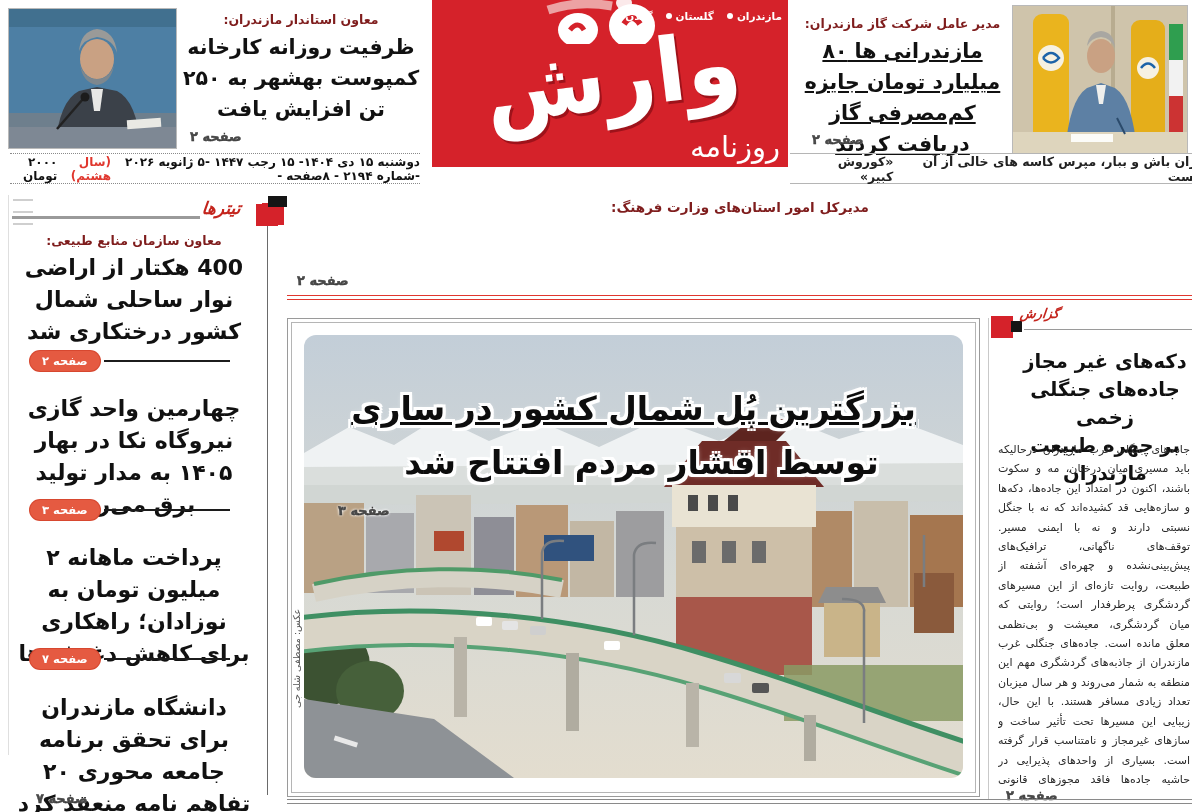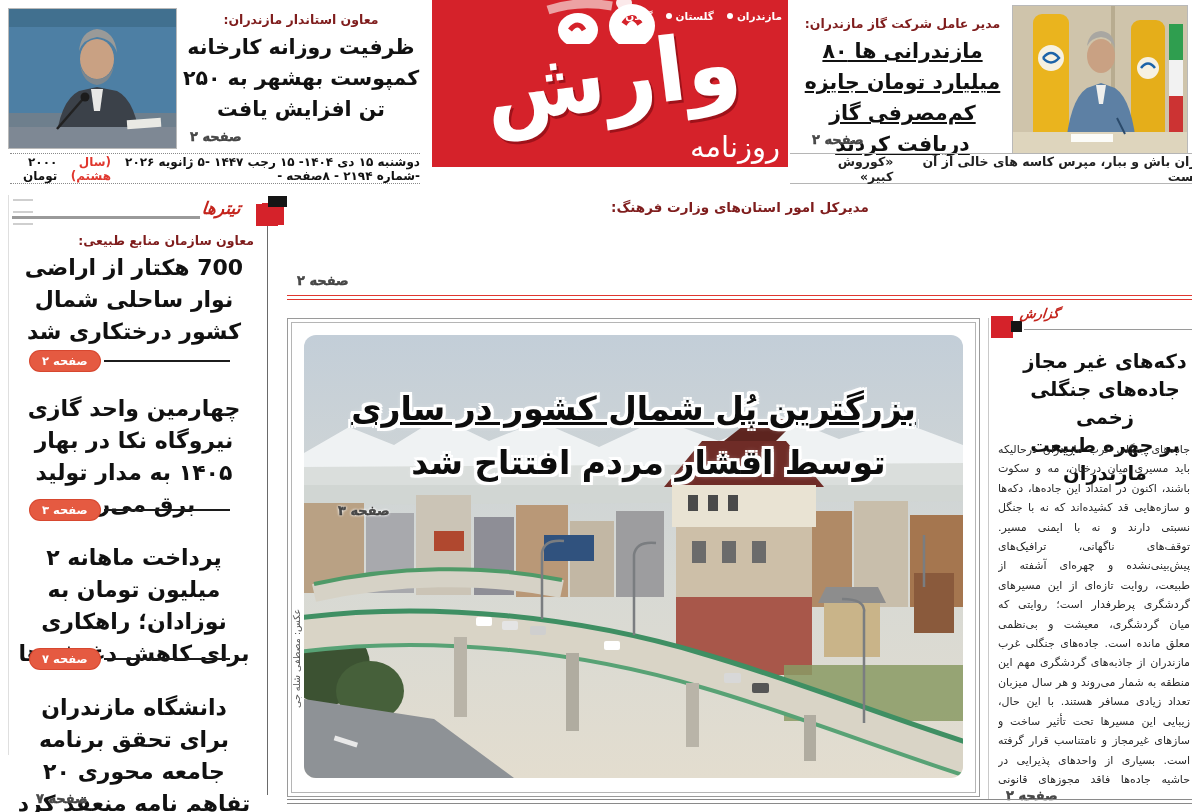--- a/index.html
+++ b/index.html
@@ -140,22 +140,22 @@
   <div class="dash" style="left:13px;top:199px;"></div>
   <div class="dash" style="left:13px;top:211px;"></div>
   <div class="dash" style="left:13px;top:223px;"></div>
   <div class="vline" style="left:267px;top:212px;height:583px;background:#6a6a6a;"></div>
 
   <div class="hline" style="left:12px;top:216px;width:188px;height:3px;background:#9a9a9a;"></div>
   <div class="abs callig" style="left:202px;top:198px;font-size:17px;">تیترها</div>
   <div class="orn-red" style="left:256px;top:204px;"></div>
   <div class="orn-black" style="left:268px;top:196px;"></div>
 
-  <div class="abs kicker center" style="left:14px;top:233px;width:240px;text-align:right;">معاون سازمان منابع طبیعی:</div>
-  <div class="abs headline center" style="left:14px;top:252px;width:240px;font-size:22px;line-height:32px;">700 هکتار از اراضی نوار ساحلی شمال کشور درختکاری شد</div>
+  <div class="abs kicker center" style="left:14px;top:233px;width:240px;">معاون سازمان منابع طبیعی:</div>
+  <div class="abs headline center" style="left:14px;top:252px;width:240px;font-size:22px;line-height:32px;">400 هکتار از اراضی نوار ساحلی شمال کشور درختکاری شد</div>
   <div class="abs pill-row" style="left:30px;top:351px;width:214px;">
     <span class="pill">صفحه ۲</span>
     <span class="pill-line"></span>
   </div>
 
   <div class="abs headline center" style="left:14px;top:393px;width:240px;font-size:22px;line-height:32px;">چهارمین واحد گازی نیروگاه نکا در بهار ۱۴۰۵ به مدار تولید برق می‌رود</div>
   <div class="abs pill-row" style="left:30px;top:500px;width:214px;">
     <span class="pill">صفحه ۳</span>
     <span class="pill-line"></span>
   </div>
@@ -237,21 +237,21 @@
           <path d="M238,284 v-66 q2,-14 22,-12"></path>
           <path d="M330,300 v-80 q2,-14 22,-12"></path>
           <path d="M560,388 v-110 q2,-14 -22,-14"></path>
           <path d="M620,252 v-52"></path>
         </g>
         <polygon points="0,364 130,384 210,443 0,443" fill="#8e9296"></polygon>
         <rect x="30" y="404" width="24" height="5" fill="#e8e8e8" transform="rotate(18 42 406)"></rect>
       </svg>
 
       <div class="abs overlay-hl" style="left:0;top:48px;width:100%;text-decoration:underline;">بزرگترین پُل شمال کشور در ساری</div>
-      <div class="abs overlay-hl" style="left:15px;top:102px;width:100%;">توسط اقشار مردم افتتاح شد</div>
+      <div class="abs overlay-hl" style="left:8px;top:102px;width:100%;">توسط اقشار مردم افتتاح شد</div>
       <div class="abs pbadge-outline" style="left:34px;top:168px;text-shadow:0 0 3px #fff,0 0 3px #fff;">صفحه ۳</div>
     </div>
 
     <div class="abs vert-credit" style="left:3px;top:290px;height:160px;">عکس: مصطفی شله جی</div>
   </div>
 
   <div class="vline" style="left:988px;top:318px;height:482px;"></div>
   <div class="orn-red" style="left:991px;top:316px;"></div>
   <div class="orn-black" style="left:1011px;top:321px;"></div>
   <div class="abs callig" style="left:1020px;top:306px;font-size:13px;">گزارش</div>

